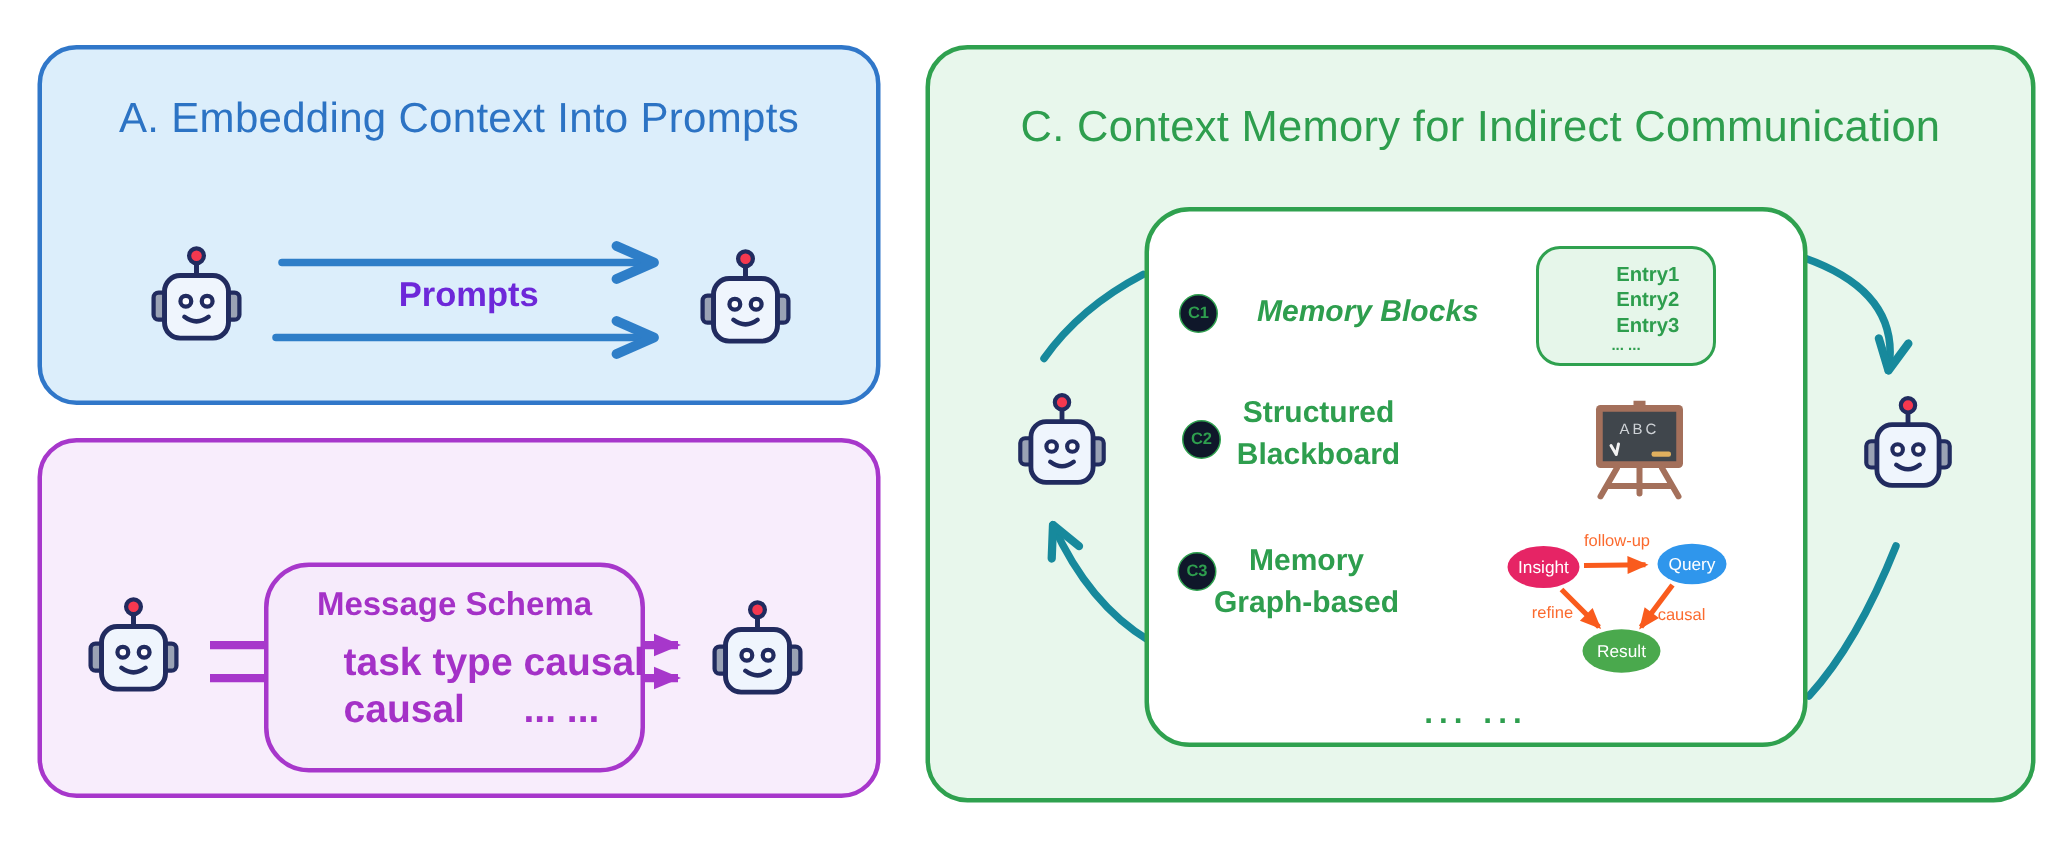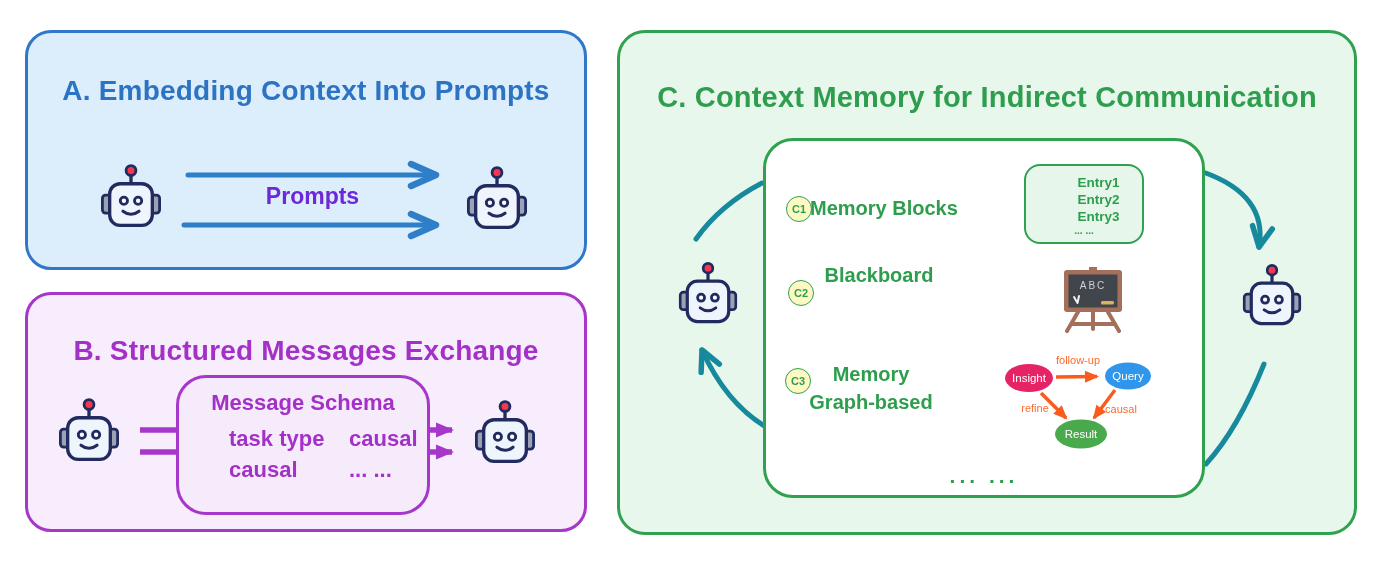--- a/index.html
+++ b/index.html
@@ -1,35 +1,35 @@
 <!DOCTYPE html>
 <html><head>
 <meta charset="utf-8">
 <style>
   html,body{margin:0;padding:0;background:#ffffff;font-family:"Liberation Sans",sans-serif;}
   .canvas{position:relative;width:1377px;height:561px;background:#ffffff;overflow:hidden;}
   .panel{position:absolute;box-sizing:border-box;}
   .panel-a{left:25px;top:30px;width:562px;height:240px;background:#dceefb;border:3px solid #3077c9;border-radius:26px;}
   .panel-b{left:25px;top:292px;width:562px;height:240px;background:#f8edfc;border:3px solid #a737cb;border-radius:26px;}
   .panel-c{left:617px;top:30px;width:740px;height:505px;background:#e8f7ec;border:3px solid #2fa14f;border-radius:28px;}
-  .panel-title{position:absolute;left:0;right:0;text-align:center;margin:16px;font-weight:700;letter-spacing:.2px;}
+  .panel-title{position:absolute;left:0;right:0;text-align:center;margin:4px;font-weight:400;letter-spacing:.2px;}
   .t-a{top:26px;font-size:28px;color:#2c73c4;}
   .t-b{top:24px;font-size:28px;color:#a431c7;}
   .t-c{top:32px;font-size:29px;color:#2e9e4e;}
   .robot{position:absolute;width:62px;height:72px;}
   .prompts-label{position:absolute;left:197px;top:150px;width:175px;text-align:center;font-size:23px;font-weight:600;color:#6d28d9;}
   .schema-box{position:absolute;left:148px;top:80px;width:254px;height:140px;background:#f6ebfb;border:3px solid #a737cb;border-radius:30px;box-sizing:border-box;}
   .schema-title{position:absolute;left:0;right:0;top:12px;text-align:center;font-size:22px;font-weight:600;color:#a431c7;}
-  .schema-field{position:absolute;font-size:22px;font-weight:600;color:#a431c7;white-space:nowrap;}
+  .schema-field{position:absolute;font-size:26px;font-weight:600;color:#a431c7;white-space:nowrap;}
   .f1{left:50px;top:48px;} .f2{left:170px;top:48px;} .f3{left:50px;top:79px;} .f4{left:170px;top:79px;}
   .inner-box{position:absolute;left:143px;top:105px;width:442px;height:360px;background:#ffffff;border:3px solid #2fa14f;border-radius:30px;box-sizing:border-box;}
-  .c-badge{position:absolute;width:26px;height:26px;border:1.6px solid #2fa14f;border-radius:50%;background:#fef9c3;color:#2e9e4e;font-size:11px;font-weight:600;display:flex;align-items:center;justify-content:center;box-sizing:border-box;}
+  .c-badge{position:absolute;width:26px;height:26px;border:1.6px solid #2fa14f;border-radius:50%;background:#0f172a;color:#2e9e4e;font-size:11px;font-weight:600;display:flex;align-items:center;justify-content:center;box-sizing:border-box;}
   .b1{left:20px;top:55px;} .b2{left:22px;top:139px;} .b3{left:19px;top:227px;}
   .c-label{position:absolute;color:#2e9e4e;font-size:20px;font-weight:600;}
-  .l1{left:44px;top:56px;}
+  .l1{left:72px;top:56px;font-style:italic;}
   .l2{left:48px;top:120px;width:130px;text-align:center;line-height:28px;}
   .l3{left:40px;top:219px;width:130px;text-align:center;line-height:28px;}
   .entry-box{position:absolute;left:258px;top:23px;width:120px;height:80px;background:#e6f6ea;border:2.5px solid #2fa14f;border-radius:16px;box-sizing:border-box;text-align:center;color:#2e9e4e;padding-top:8px;}
   .entry-line{font-size:13.5px;line-height:17px;font-weight:600;padding-left:29px;}
   .entry-dots{font-size:10px;line-height:12px;font-weight:700;}
   .board-icon{position:absolute;left:288px;top:126px;width:76px;height:66px;}
   .graph-svg{position:absolute;left:227px;top:205px;width:170px;height:115px;}
   .inner-dots{position:absolute;left:0;right:0;top:323px;text-align:center;color:#2e9e4e;font-size:21px;font-weight:700;letter-spacing:4px;}
   .overlay{position:absolute;left:0;top:0;pointer-events:none;}
   .defs-holder{position:absolute;width:0;height:0;}
@@ -84,21 +84,20 @@
     <svg class="robot" style="left:72px;top:128px;" viewBox="0 0 64 76">
         <use href="#robot"></use>
       </svg>
     <svg class="robot" style="left:438px;top:130px;" viewBox="0 0 64 76">
         <use href="#robot"></use>
       </svg>
     <div class="prompts-label">Prompts</div>
   </section>
 
   <section class="panel panel-b">
-    <h2 class="panel-title t-b">B. Structured Messages Exchange</h2>
     <svg class="overlay" width="562" height="240">
       <line x1="112" y1="135" x2="150" y2="135" stroke="#a737cb" stroke-width="5.5"></line>
       <line x1="112" y1="157" x2="150" y2="157" stroke="#a737cb" stroke-width="5.5"></line>
       <line x1="400" y1="135" x2="424" y2="135" stroke="#a737cb" stroke-width="5.5" marker-end="url(#triPurple)"></line>
       <line x1="400" y1="157" x2="424" y2="157" stroke="#a737cb" stroke-width="5.5" marker-end="url(#triPurple)"></line>
     </svg>
     <svg class="robot" style="left:30px;top:100px;" viewBox="0 0 64 76">
         <use href="#robot"></use>
       </svg>
     <svg class="robot" style="left:446px;top:102px;" viewBox="0 0 64 76">
@@ -136,20 +135,21 @@
       <div class="c-label l1">Memory Blocks</div>
       <div class="entry-box">
         <div class="entry-line">Entry1</div>
         <div class="entry-line">Entry2</div>
         <div class="entry-line">Entry3</div>
         <div class="entry-dots">... ...</div>
       </div>
 
       <div class="c-badge b2">C2</div>
       <div class="c-label l2">
+        <div>Structured</div>
         <div>Blackboard</div>
       </div>
       <svg class="board-icon" viewBox="0 0 76 66">
           <use href="#blackboard"></use>
         </svg>
 
       <div class="c-badge b3">C3</div>
       <div class="c-label l3">
         <div>Memory</div>
         <div>Graph-based</div>

